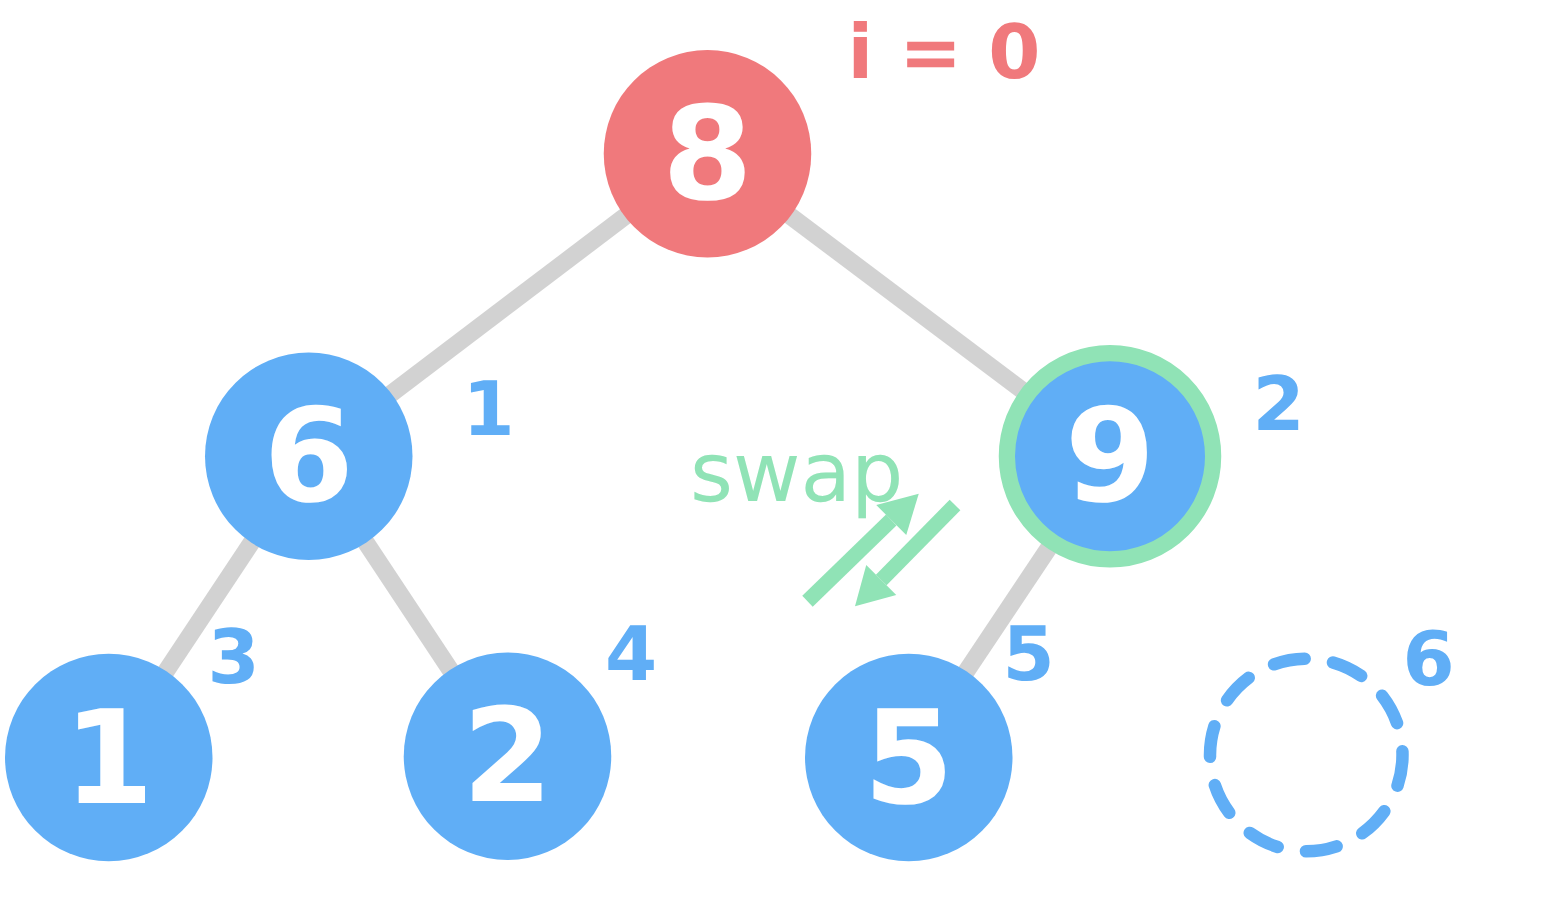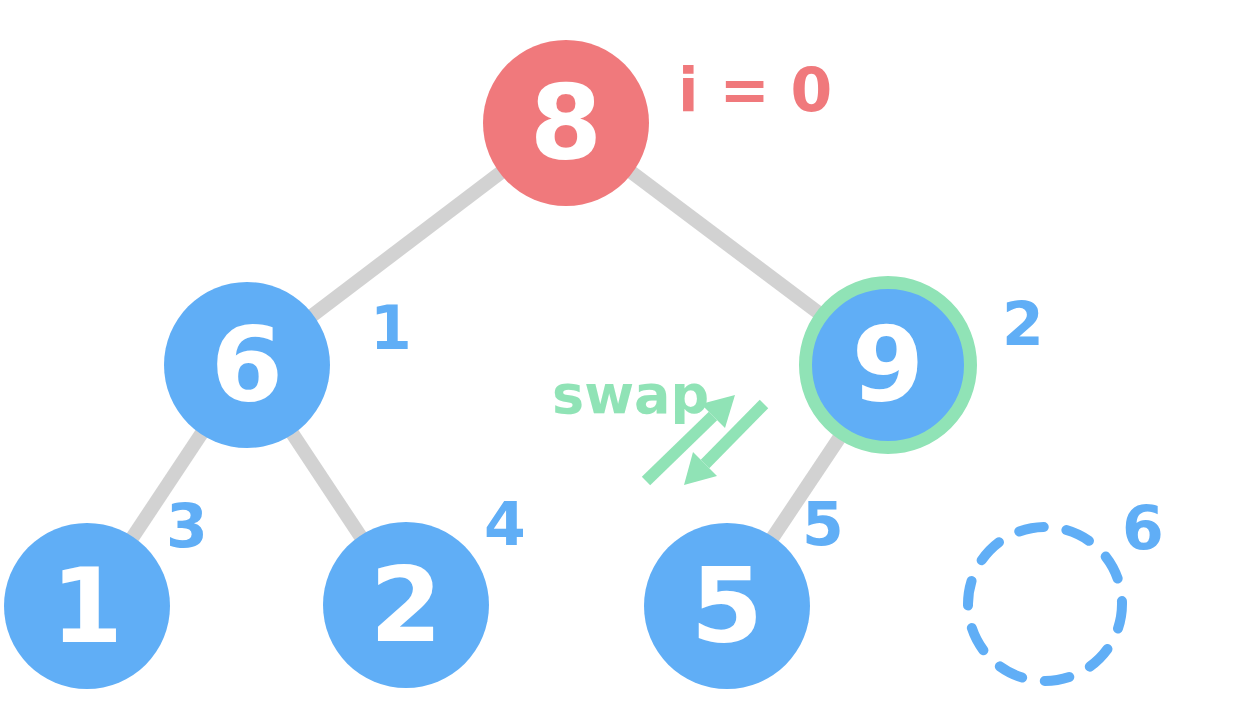--- a/index.html
+++ b/index.html
@@ -28,24 +28,24 @@
     border:13px solid var(--highlight-green,#90e3b6);
   }
   .node__value{
     color:var(--node-text,#ffffff);
     font-size:104px;font-weight:bold;line-height:1;
   }
   .index-label{
     position:absolute;color:var(--node-blue,#60aef6);
     font-size:60px;font-weight:bold;line-height:1;white-space:nowrap;
   }
-  .index-label--red{color:var(--node-red,#f0797c);margin-top:48px;}
+  .index-label--red{color:var(--node-red,#f0797c);}
   .swap-label{
     position:absolute;color:var(--highlight-green,#90e3b6);
-    font-size:54px;font-weight:bold;line-height:1;margin-top:22px;
+    font-size:66px;font-weight:normal;line-height:1;
   }
 </style>
 </head>
 <body>
 
 <div class="stage">
 
   <svg class="bg" viewBox="0 0 1248 728">
     <line class="edge" x1="566" y1="123" x2="247" y2="365"></line>
     <line class="edge" x1="566" y1="123" x2="888" y2="365"></line>

